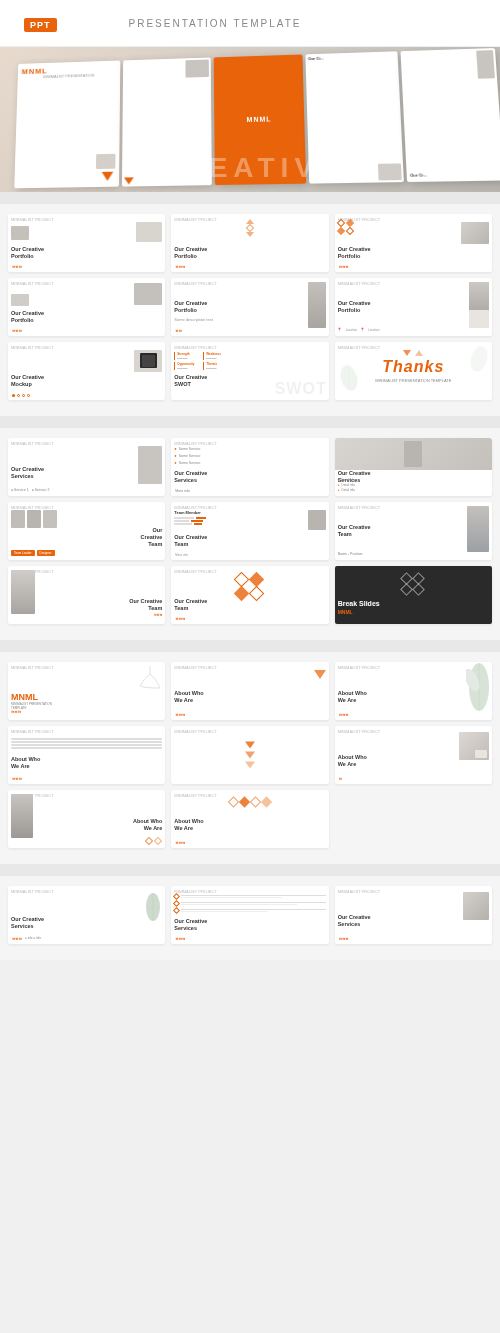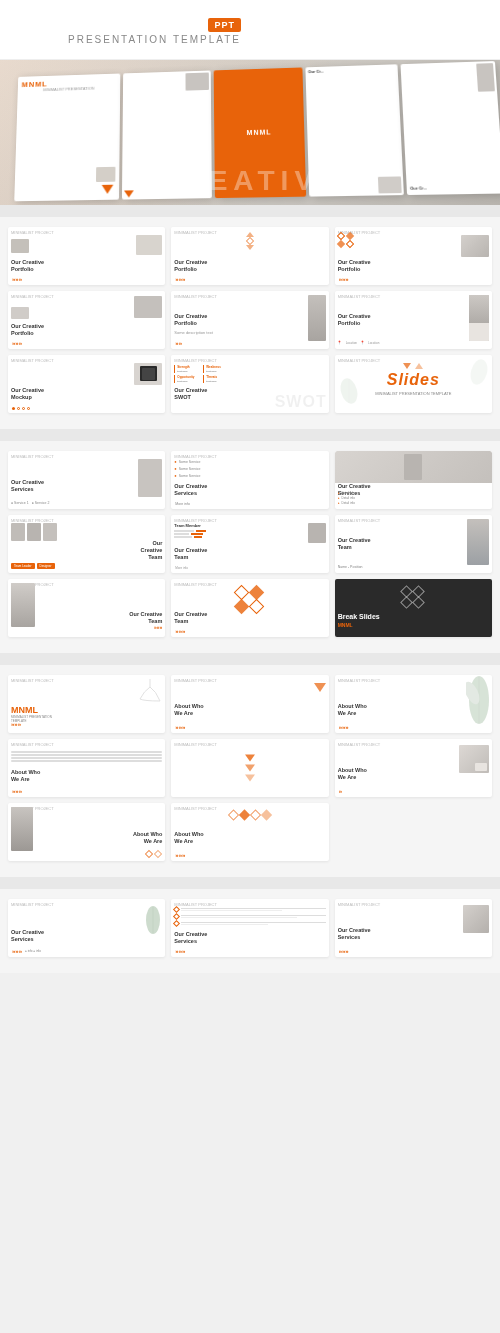--- a/index.html
+++ b/index.html
@@ -21,23 +21,22 @@
       border-bottom: 1px solid #eee;
     }
     .header-logo {
       font-size: 32px;
       font-weight: 900;
       color: #e8630a;
       letter-spacing: 1px;
     }
     .header-right {
       display: flex;
-      align-items: flex-end;
-      gap: 2px;
-      flex-direction: column;
+      align-items: flex-start;
+      gap: 28px;
     }
     .ppt-badge {
       background: #e8630a;
       color: #fff;
       font-size: 9px;
       font-weight: 700;
       padding: 2px 6px;
       border-radius: 2px;
       letter-spacing: 1px;
     }
@@ -377,21 +376,21 @@
       <div style="position:absolute;top:3px;right:3px;opacity:0.1;">
         <svg width="20" height="28" viewBox="0 0 20 28">
           <ellipse cx="10" cy="14" rx="8" ry="13" fill="#9cb89c" transform="rotate(15,10,14)"></ellipse>
         </svg>
       </div>
 
       <div style="position:absolute;top:8px;left:50%;transform:translateX(-50%);display:flex;gap:4px;">
         <div style="width:0;height:0;border-left:4px solid transparent;border-right:4px solid transparent;border-top:6px solid #e8630a;opacity:0.7;"></div>
         <div style="width:0;height:0;border-left:4px solid transparent;border-right:4px solid transparent;border-bottom:6px solid #e8630a;opacity:0.4;"></div>
       </div>
-      <div class="thanks-text">Slides</div>
+      <div class="thanks-text">Thanks</div>
       <div class="thanks-subtitle">MINIMALIST PRESENTATION
 TEMPLATE</div>
     </div>
   </div>
 </div>
 
 <div class="section-gap"></div>
 
 <div class="slide-section">
   <div class="slide-grid-3">

